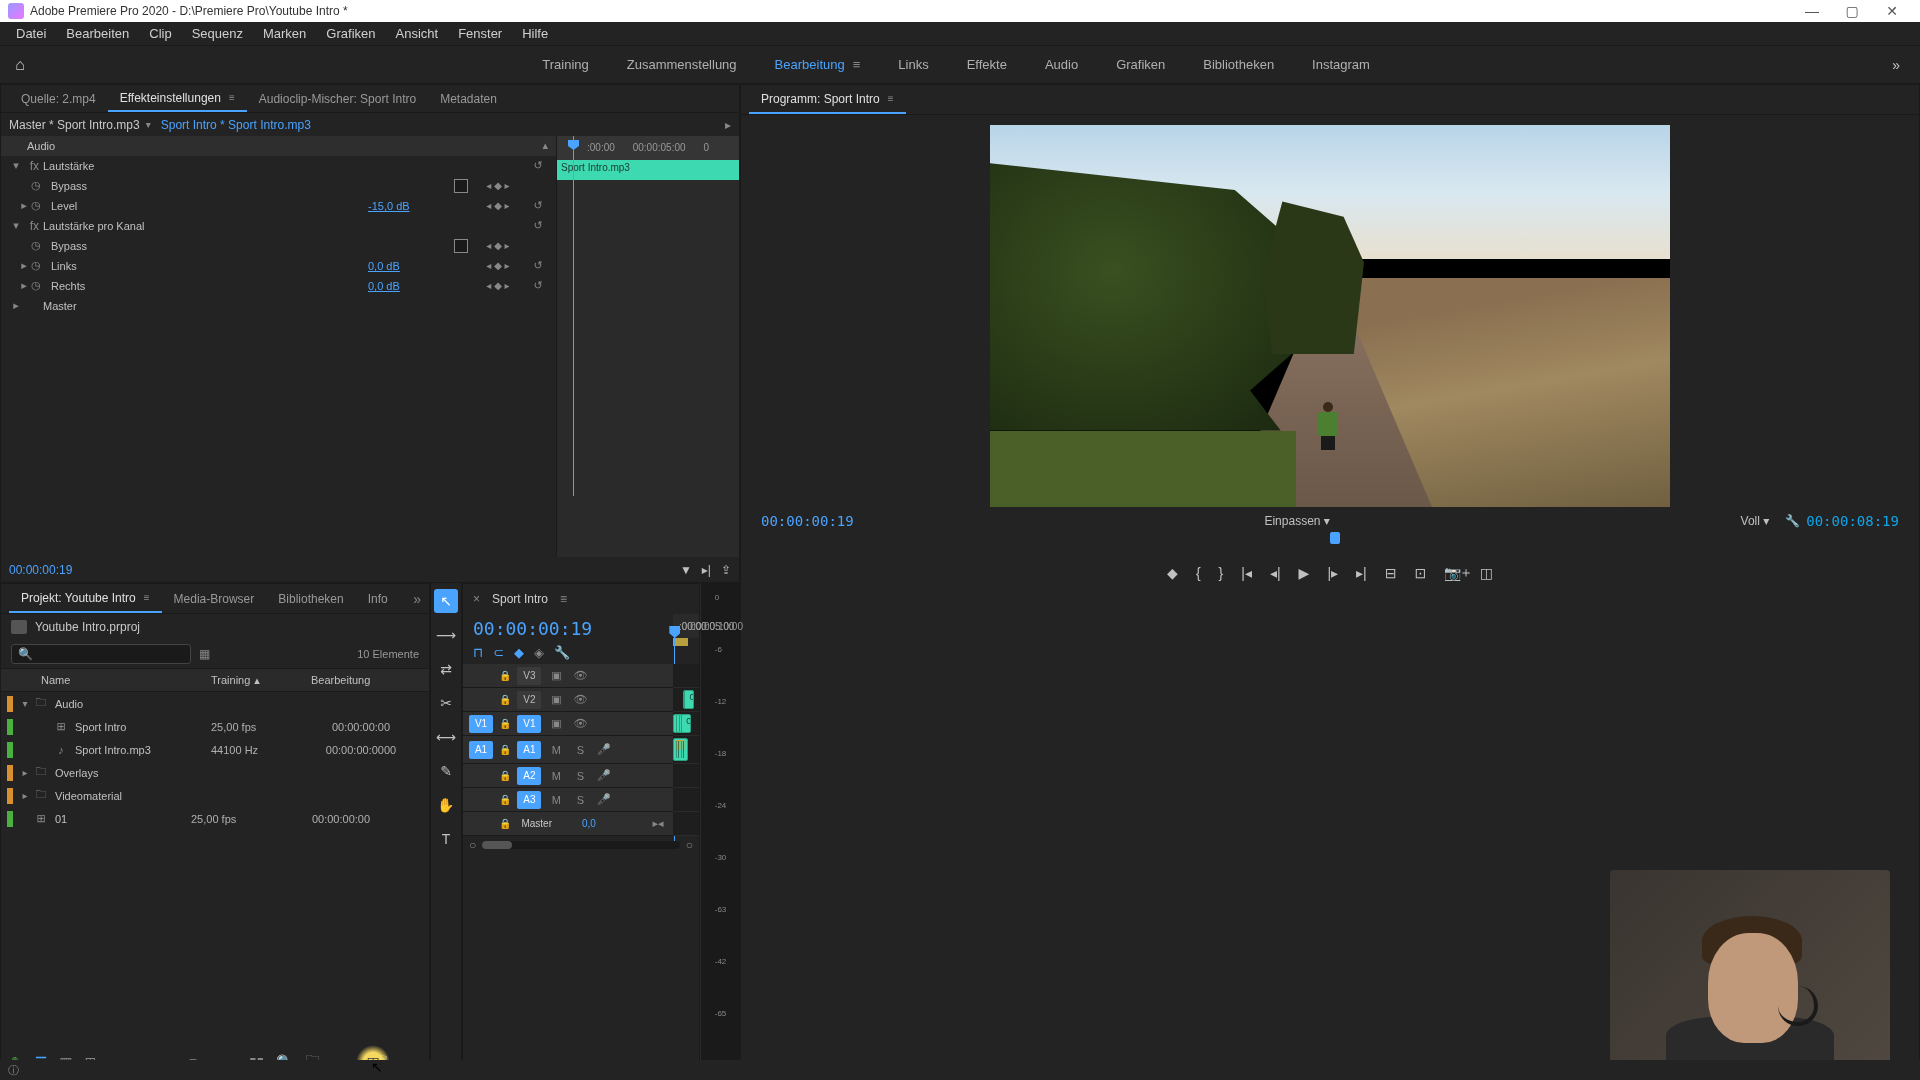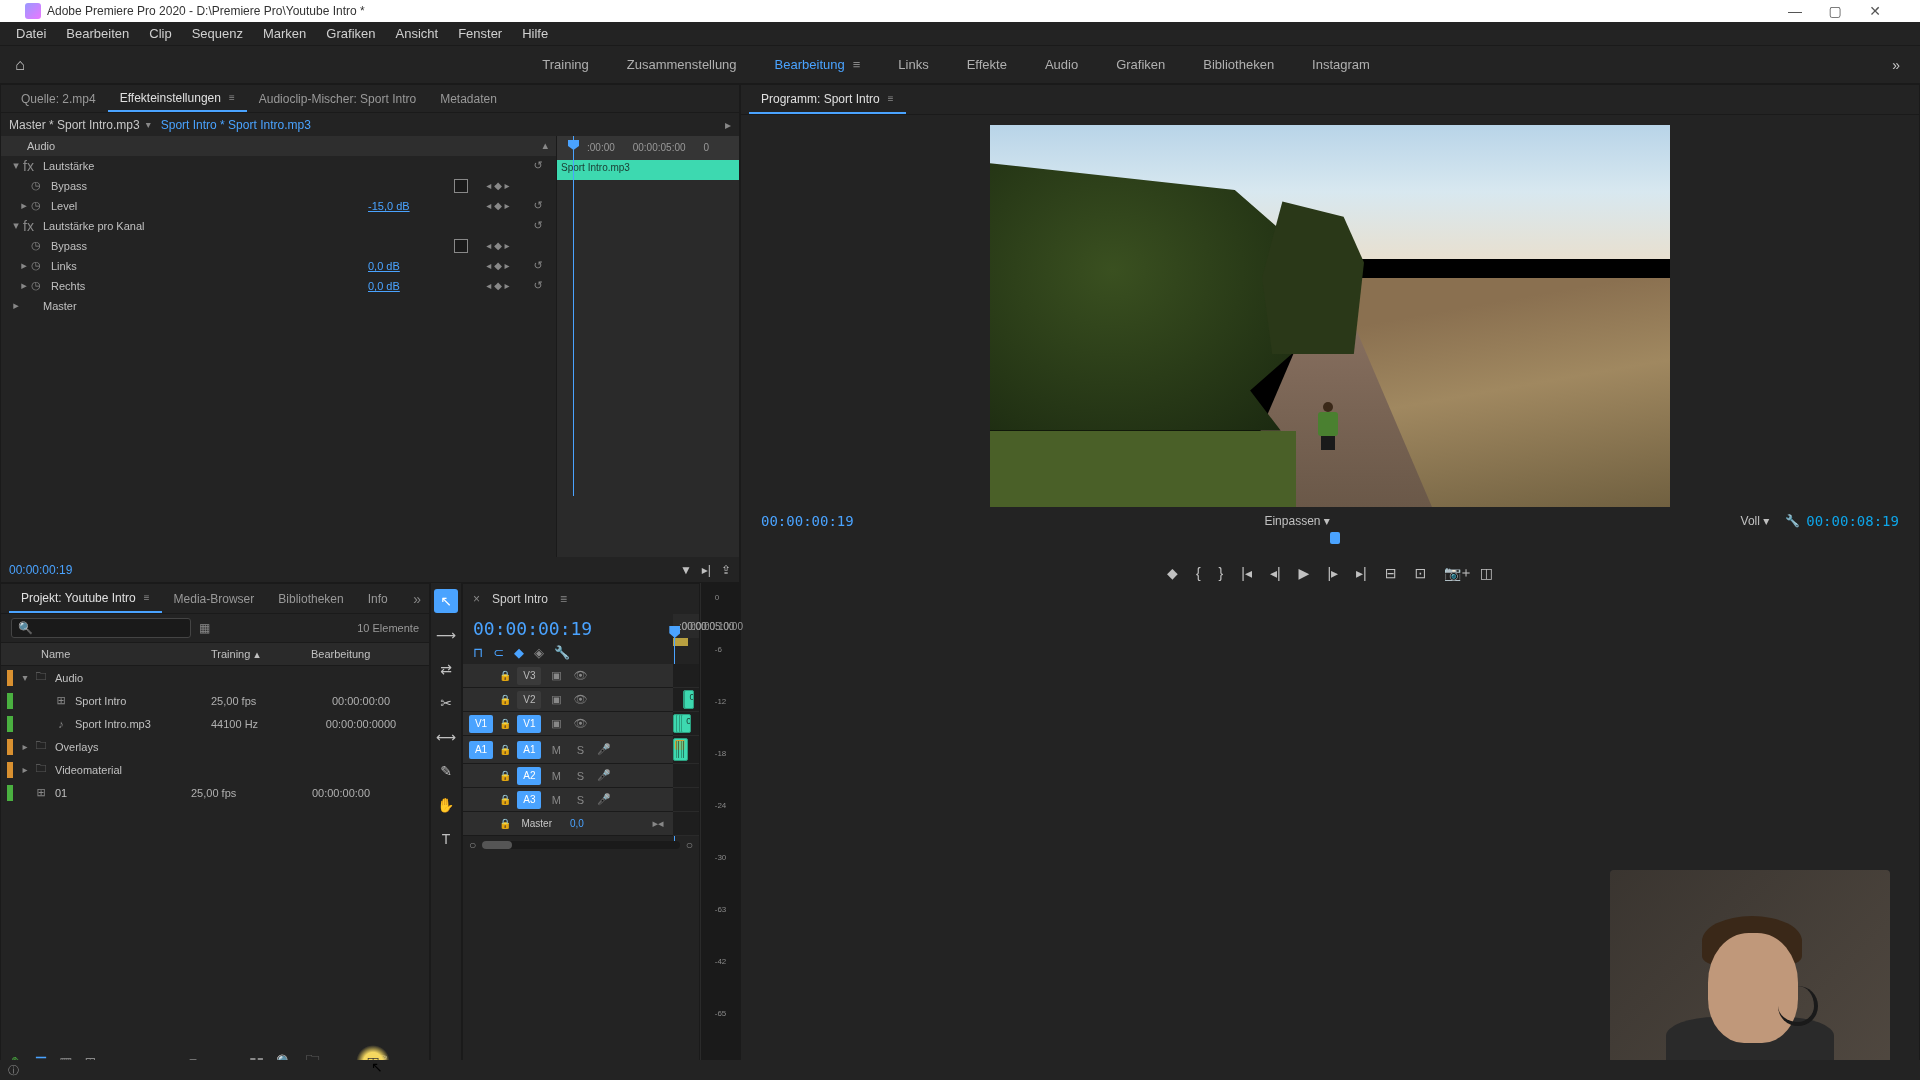--- a/index.html
+++ b/index.html
@@ -1,19 +1,19 @@
 <!DOCTYPE html>
 <html><head>
 <meta charset="utf-8">
 <style>
 * { margin: 0; padding: 0; box-sizing: border-box; font-family: 'Segoe UI', Arial, sans-serif; user-select: none; }
 body { background: #232323; color: #c8c8c8; font-size: 12px; width: 1920px; height: 1080px; overflow: hidden; }
 
 
-.titlebar { height: 22px; background: #fff; display: flex; align-items: center; padding: 0 25px; color: #333; }
+.titlebar { height: 22px; background: #fff; display: flex; align-items: center; padding: 0 8px; color: #333; }
 .titlebar .app-icon { width: 16px; height: 16px; background: linear-gradient(135deg, #9999ff, #ea77ff); border-radius: 3px; margin-right: 6px; }
 .titlebar .title-text { flex: 1; font-size: 12px; }
 .titlebar .win-btn { width: 40px; text-align: center; font-size: 14px; color: #555; cursor: pointer; }
 
 
 .menubar { height: 24px; background: #232323; display: flex; align-items: center; padding: 0 6px; border-bottom: 1px solid #1a1a1a; }
 .menubar .menu-item { padding: 0 10px; font-size: 13px; color: #d0d0d0; cursor: pointer; }
 
 
 .workspace-bar { height: 38px; background: #232323; display: flex; align-items: center; border-bottom: 1px solid #1a1a1a; }
@@ -41,21 +41,21 @@
 .ec-header { height: 24px; display: flex; align-items: center; padding: 0 8px; font-size: 12px; }
 .ec-master { color: #c8c8c8; }
 .ec-clip { color: #4aa3ff; margin-left: 4px; }
 .ec-dropdown { color: #888; margin: 0 6px; font-size: 10px; }
 .ec-body { display: flex; height: calc(100% - 50px); }
 .ec-props { width: 555px; }
 .ec-timeline { flex: 1; background: #2a2a2a; position: relative; border-left: 1px solid #1a1a1a; }
 .ec-row { height: 20px; display: flex; align-items: center; padding: 0 8px; font-size: 11px; }
 .ec-row.section { background: #2e2e2e; color: #d0d0d0; }
 .ec-row .expand { width: 14px; color: #888; text-align: center; cursor: pointer; }
-.ec-row .fx { width: 16px; text-align: left; font-size: 14px; color: #888; }
+.ec-row .fx { width: 16px; text-align: right; font-size: 12px; color: #888; }
 .ec-row .stopwatch { width: 16px; color: #888; font-size: 11px; }
 .ec-row .prop-name { flex: 1; padding-left: 4px; color: #c0c0c0; }
 .ec-row .prop-value { width: 100px; color: #4aa3ff; text-decoration: underline; cursor: pointer; }
 .ec-row .checkbox { width: 14px; height: 14px; border: 1px solid #888; background: #1a1a1a; }
 .ec-row .kf-nav { width: 60px; display: flex; gap: 4px; justify-content: center; color: #888; font-size: 10px; }
 .ec-row .reset { width: 20px; text-align: center; color: #888; }
 .ec-tl-ruler { height: 24px; background: #353535; display: flex; align-items: center; justify-content: space-between; padding: 0 30px; font-size: 10px; color: #999; position: relative; }
 .ec-tl-playhead { position: absolute; top: 0; left: 16px; width: 1px; height: 360px; background: #4aa3ff; }
 .ec-tl-playhead::before { content: ''; position: absolute; top: 4px; left: -5px; width: 11px; height: 10px; background: #4aa3ff; clip-path: polygon(0 0, 100% 0, 100% 60%, 50% 100%, 0 60%); }
 .ec-tl-clipbar { position: absolute; top: 24px; left: 0; right: 0; height: 20px; background: #3dd9b0; color: #1a3a30; font-size: 10px; padding: 2px 4px; }
@@ -322,20 +322,24 @@
         <div class="panel-tabs">
           <div class="panel-tab active">
               <span>Projekt: Youtube Intro</span>
               <span class="menu-glyph">≡</span>
             </div>
           <div class="panel-tab">Media-Browser</div>
           <div class="panel-tab">Bibliotheken</div>
           <div class="panel-tab">Info</div>
           <div class="proj-tabs-more">»</div>
         </div>
+        <div class="proj-subheader">
+          <div class="proj-icon"></div>
+          <span>Youtube Intro.prproj</span>
+        </div>
         <div class="proj-search-row">
           <div class="proj-search">
               <span>🔍</span>
             </div>
           <span style="color:#888">▦</span>
           <span class="proj-count">10 Elemente</span>
         </div>
         <div class="proj-columns">
           <div class="proj-col-name">Name</div>
           <div class="proj-col-fr">
@@ -495,21 +499,21 @@
                 <span class="lock">🔒</span>
                 <span class="label active">A3</span>
                 <span class="btn">M</span>
                 <span class="btn">S</span>
                 <span class="btn">🎤</span>
               </div>
             <div class="tl-track-head">
                 <span class="src empty"></span>
                 <span class="lock">🔒</span>
                 <span style="padding-left:4px">Master</span>
-                <span style="margin-left:12px;color:#4aa3ff">0,0</span>
+                <span style="margin-left:24px;color:#4aa3ff">0,0</span>
                 <span class="btn" style="margin-left:auto">▸◂</span>
               </div>
           </div>
           <div class="tl-track-lane">
             <div class="tl-lane-row"></div>
             <div class="tl-lane-row" id="lane-v2">
                 <div class="tl-clip" style="left: 39%; width: 2%;"><span style="position:relative"></span></div>
                 <div class="tl-clip" style="left: 42%; width: 2%;"><span style="position:relative"></span></div>
                 <div class="tl-clip" style="left: 44%; width: 13%;"><span style="position:relative">05</span></div>
               </div>

